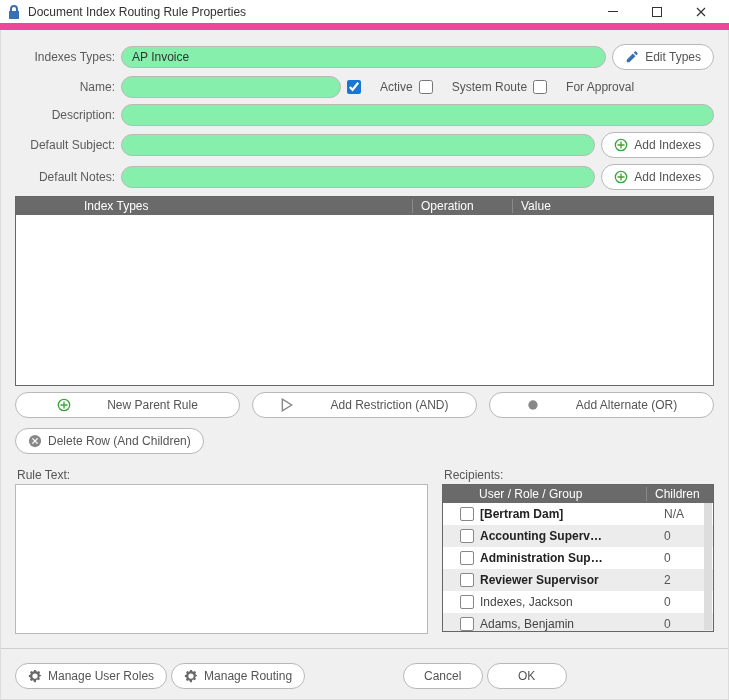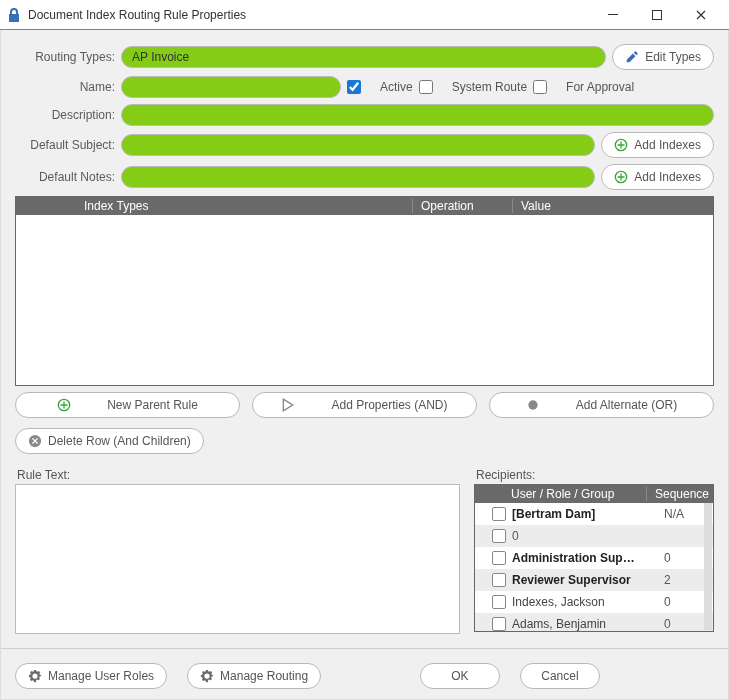--- a/index.html
+++ b/index.html
@@ -8,66 +8,66 @@
     font-family: "Segoe UI", Tahoma, sans-serif;
     font-size: 12px;
     color: #4a4a4a;
     background: #fff;
     width: 729px;
     height: 700px;
     position: relative;
   }
   .titlebar {
     display:flex; align-items:center; height:30px;
-    padding:0 6px; border-bottom:1px solid #ec4899;
+    padding:0 6px; border-bottom:7px solid #ec4899;
   }
   .titlebar .appicon { width:16px; height:16px; margin-right:6px; }
   .titlebar .title { flex:1; font-size:12px; color:#333; }
   .winbtn { width:44px; height:30px; display:flex; align-items:center; justify-content:center; color:#333; }
   .client {
     position:absolute; top:30px; left:0; right:0; bottom:0;
     background:#f0f0f0; border:1px solid #dcdcdc; border-top:none;
     padding:14px 14px 10px 14px;
     display:flex; flex-direction:column; gap:6px;
   }
   .row { display:flex; align-items:center; gap:6px; }
   .lbl { width:100px; text-align:right; color:#5a5a5a; }
   .txt {
     flex:1; height:22px; border:1px solid #b9b9b9; border-radius:11px;
-    background:#84cc16; padding:0 10px; font:inherit; color:#333; outline:none;
+    background:#86efac; padding:0 10px; font:inherit; color:#333; outline:none;
   }
   .btn {
     height:26px; border:1px solid #b8b8b8; border-radius:13px;
     background:#fff; padding:0 12px; display:inline-flex; align-items:center;
     gap:6px; font:inherit; color:#555; cursor:pointer; white-space:nowrap;
   }
   .btn svg { width:14px; height:14px; }
   .chk { display:inline-flex; align-items:center; gap:19px; color:#555; }
   .chk input { width:14px; height:14px; accent-color:#1976d2; margin:0; }
   .grid-shell { border:1px solid #666; background:#fff; overflow:hidden; }
   .grid-head { display:flex; background:#6a6a6a; color:#ffffff; height:18px; align-items:center; }
   .gh { padding:0 8px; border-right:1px solid #8a8a8a; font-size:12px; }
   .indexes .grid-body { height:170px; }
   .tri-row { display:flex; gap:12px; }
   .tri-row .btn { flex:1; justify-content:center;gap:36px; }
   .section-label { color:#555; margin:8px 0 2px 2px; }
   .lower { display:flex; gap:14px; flex:1; min-height:0; }
   .ruletext { flex:1; background:#fff; border:1px solid #b9b9b9; min-height:150px; }
-  .recip { width:240px; display:flex; flex-direction:column; }
+  .recip { width:272px; display:flex; flex-direction:column; }
   .recip .grid-shell { flex:1; display:flex; flex-direction:column; position:relative; }
   .recip .grid-body { flex:1; overflow:hidden; }
   .recip-row { display:flex; align-items:center; height:22px; padding:0 17px; gap:6px; }
   .recip-row.alt { background:#ececec; }
   .recip-row .ck { width:14px; height:14px; border:1px solid #888; border-radius:2px; background:#fff; }
   .recip-row .nm { flex:1; white-space:nowrap; overflow:hidden; text-overflow:ellipsis; color:#444; }
   .recip-row .nm.bold { font-weight:600; color:#222; }
   .recip-row .sq { width:32px; color:#555; }
   .recip-scroll { position:absolute; top:18px; right:1px; bottom:1px; width:8px; background:#ddd; }
   .divider { border-top:1px solid #cfcfcf; margin:10px -14px 8px -14px; }
-  .footer { display:flex; gap:20px; align-items:center; }
+  .footer { display:flex; gap:4px; align-items:center; }
   .footer .spacer { flex:1; }
   .footer .btn { min-width:80px; justify-content:center; }
   .gray  { fill:#6a6a6a; }
 </style>
 </head>
 <body>
 
 <div class="titlebar">
   <span class="appicon">
     <svg viewBox="0 0 16 16">
@@ -88,21 +88,21 @@
   <div class="winbtn">
     <svg width="10" height="10" viewBox="0 0 10 10">
         <path d="M1 1l8 8M9 1l-8 8" stroke="#333" stroke-width="1.2"></path>
       </svg>
   </div>
 </div>
 
 <div class="client">
 
   <div class="row">
-    <span class="lbl">Routing Types:</span>
+    <span class="lbl">Indexes Types:</span>
     <input class="txt" value="AP Invoice" style="">
     <button class="btn">
       <svg viewBox="0 0 16 16">
           <path fill="#3b6fb5" d="M2 11l7-7 3 3-7 7H2v-3zM10 3l1-1a1.4 1.4 0 0 1 2 0l1 1a1.4 1.4 0 0 1 0 2l-1 1-3-3z"></path>
         </svg>
       <span>Edit Types</span>
     </button>
   </div>
 
   <div class="row">
@@ -166,21 +166,21 @@
       <svg viewBox="0 0 16 16">
           <circle cx="8" cy="8" r="6.5" fill="none" stroke="#3aa53a" stroke-width="1.5"></circle>
           <path d="M8 4v8M4 8h8" stroke="#3aa53a" stroke-width="1.5"></path>
         </svg>
       <span>New Parent Rule</span>
     </button>
     <button class="btn">
       <svg viewBox="0 0 12 12">
           <path d="M2 1l8 5-8 5z" fill="none" stroke="#888" stroke-width="1.2"></path>
         </svg>
-      <span>Add Properties (AND)</span>
+      <span>Add Restriction (AND)</span>
     </button>
     <button class="btn">
       <svg viewBox="0 0 12 12">
           <circle cx="6" cy="6" r="4" fill="#888"></circle>
         </svg>
       <span>Add Alternate (OR)</span>
     </button>
   </div>
 
   <div class="row" style="margin-top:4px">
@@ -197,30 +197,31 @@
     <div style="flex:1;display:flex;flex-direction:column">
       <div class="section-label">Rule Text:</div>
       <div class="ruletext"></div>
     </div>
     <div class="recip">
       <div class="section-label">Recipients:</div>
       <div class="grid-shell">
         <div class="grid-head">
           <div class="gh" style="width:28px"></div>
           <div class="gh" style="flex:1">User / Role / Group</div>
-          <div class="gh" style="width:66px;border-right:none">Sequence</div>
+          <div class="gh" style="width:66px;border-right:none">Children</div>
         </div>
         <div class="grid-body" id="recip-body">
             <div class="recip-row">
               <span class="ck"></span>
               <span class="nm bold">[Bertram Dam]</span>
               <span class="sq">N/A</span>
             </div>
             <div class="recip-row alt">
               <span class="ck"></span>
+              <span class="nm bold">Accounting Superv…</span>
               <span class="sq">0</span>
             </div>
             <div class="recip-row">
               <span class="ck"></span>
               <span class="nm bold">Administration Sup…</span>
               <span class="sq">0</span>
             </div>
             <div class="recip-row alt">
               <span class="ck"></span>
               <span class="nm bold">Reviewer Supervisor</span>
@@ -252,21 +253,21 @@
       <span>Manage User Roles</span>
     </button>
     <button class="btn">
       <svg viewBox="0 0 16 16">
           <path class="gray" d="M8 5a3 3 0 1 0 0 6 3 3 0 0 0 0-6zm7 3l-1.7.6a5.5 5.5 0 0 1-.5 1.2l.8 1.6-1.4 1.4-1.6-.8a5.5 5.5 0 0 1-1.2.5L9 15H7l-.6-1.7a5.5 5.5 0 0 1-1.2-.5l-1.6.8-1.4-1.4.8-1.6a5.5 5.5 0 0 1-.5-1.2L1 9V7l1.7-.6a5.5 5.5 0 0 1 .5-1.2l-.8-1.6 1.4-1.4 1.6.8a5.5 5.5 0 0 1 1.2-.5L7 1h2l.6 1.7c.4.1.8.3 1.2.5l1.6-.8 1.4 1.4-.8 1.6c.2.4.4.8.5 1.2L15 7v2z"></path>
         </svg>
       <span>Manage Routing</span>
     </button>
     <div class="spacer"></div>
     <button class="btn">
+      <span>Cancel</span>
+    </button>
+    <button class="btn">
       <span>OK</span>
     </button>
-    <button class="btn">
-      <span>Cancel</span>
-    </button>
     <div style="flex:1.6"></div>
   </div>
 
 </div>
 
 </body></html>

